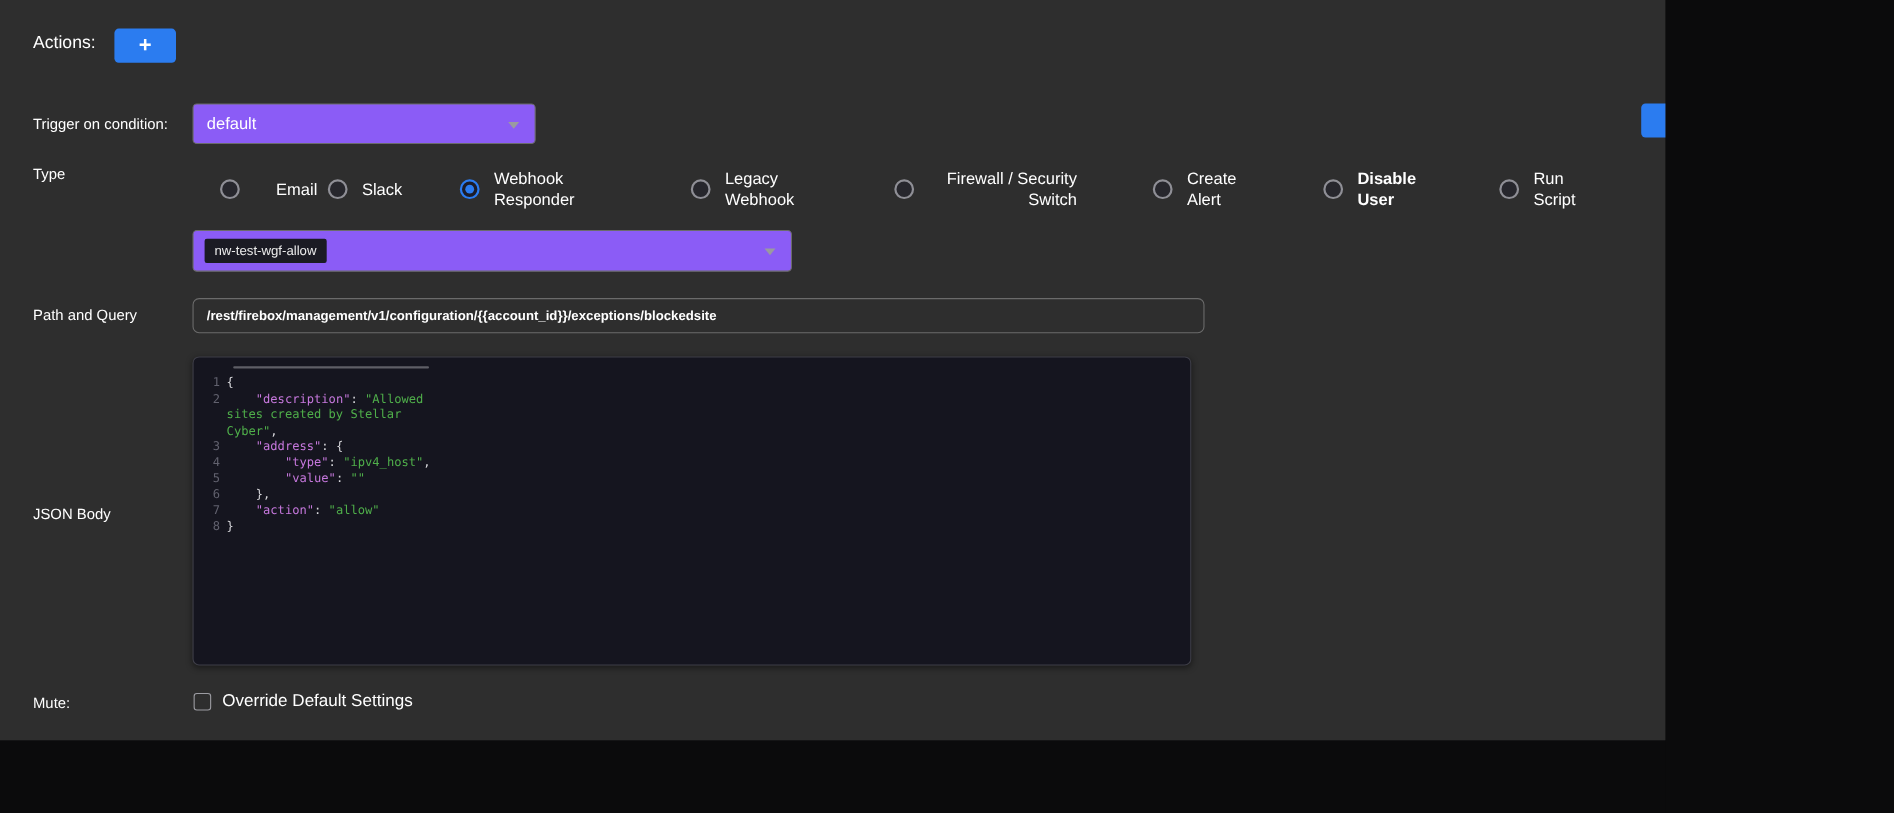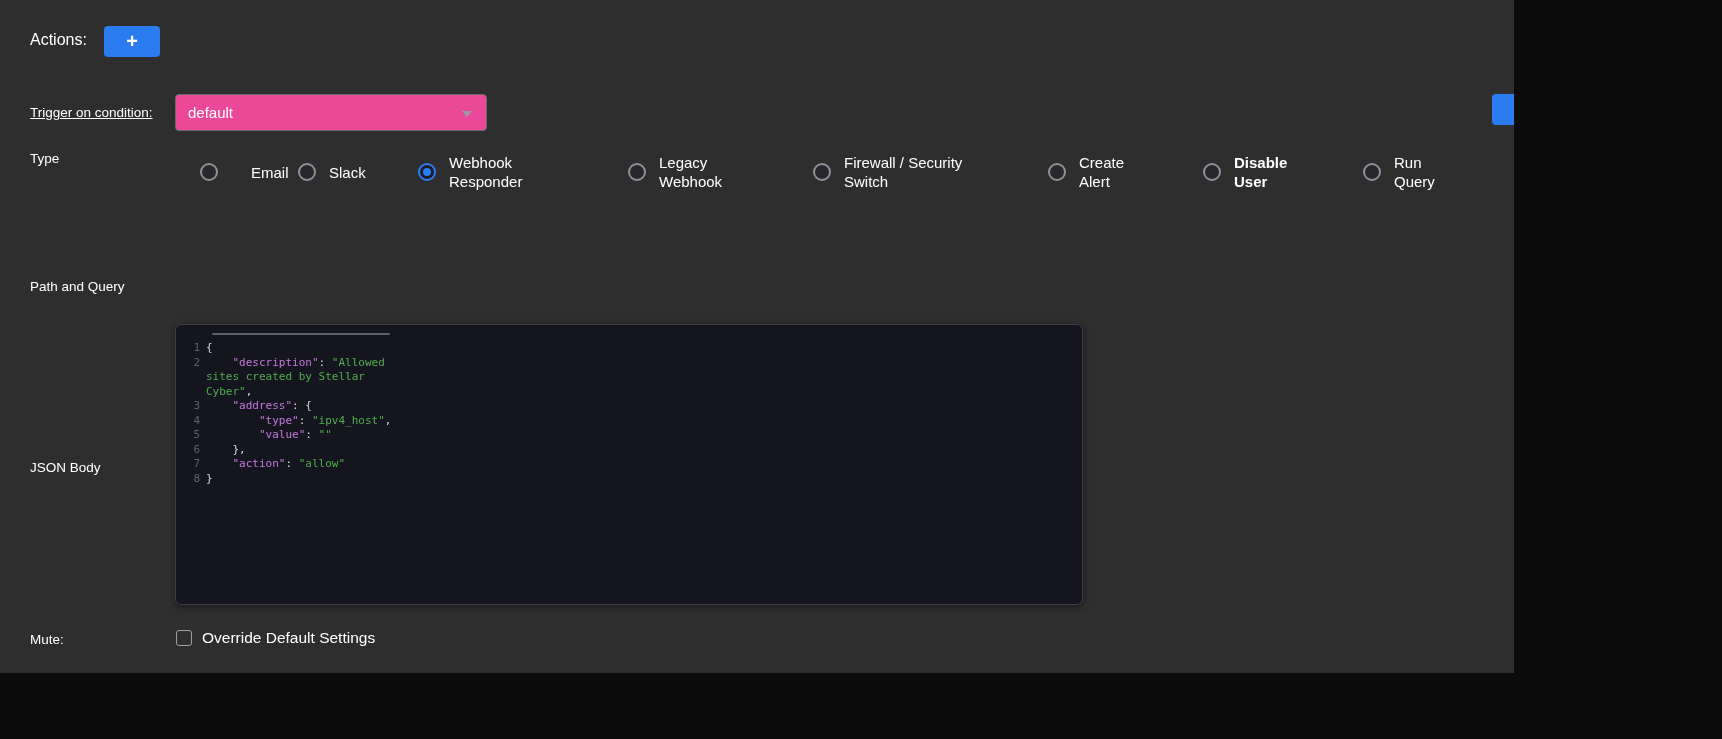--- a/index.html
+++ b/index.html
@@ -9,21 +9,21 @@
   .page { position:relative; width:1514px; height:739px; overflow:hidden; background:#0b0b0c; }
   .panel { position:absolute; left:0; top:0; width:1722px; height:673px; background:#2e2e2e; }
 
   .lbl { position:absolute; color:#ffffff; font-size:13.5px; }
 
   .btn { position:absolute; display:flex; align-items:center; justify-content:center;
          background:#2b7cf0; color:#fff; border:none; border-radius:4px; cursor:pointer; }
   .btn-add    { left:104px;  top:26px; width:56px; height:31px; font-size:20px; font-weight:bold; }
   .btn-remove { left:1492px; top:94px; width:56px; height:31px; font-size:14px; font-weight:bold; }
 
-  .select { position:absolute; display:flex; align-items:center; background:#ec4899;
+  .select { position:absolute; display:flex; align-items:center; background:#8b5cf6;
             border:1px solid #6b6b6b; border-radius:4px; color:#fff; cursor:pointer; }
   .select-trigger   { left:175px; top:94px;  width:312px; height:37px; font-size:15px; padding-left:12px; }
   .select-responder { left:175px; top:209px; width:545px; height:38px; }
   .caret { position:absolute; right:14px; top:50%; margin-top:-2px; width:0; height:0;
            border-left:5px solid transparent; border-right:5px solid transparent;
            border-top:6px solid #9a9aa0; }
 
   .chip { display:inline-block; background:#1b1b24; color:#ececec; font-size:12px;
           padding:4px 9px; border-radius:2px; margin-left:10px; }
 
@@ -33,21 +33,21 @@
   .radio { width:18px; height:18px; border-radius:50%; border:2px solid #8f8f96;
            background:#27272d; margin-right:13px; flex:none; position:relative; }
   .radio.sel { border-color:#2b7cf0; background:#1c1c28; }
   .radio.sel::after { content:""; position:absolute; left:50%; top:50%; width:8px; height:8px;
                       margin:-4px 0 0 -4px; border-radius:50%; background:#2b7cf0; }
   .radio-label { color:#fff; font-size:15px; line-height:19px; }
   .ri-0 { left:200px;gap:20px; }  .ri-1 { left:298px; }  .ri-2 { left:418px; }  .ri-3 { left:628px; }
   .ri-4 { left:813px; }  .ri-5 { left:1048px; } .ri-6 { left:1203px; } .ri-7 { left:1363px; }
   .ri-2 .radio-label { width:80px; }
   .ri-3 .radio-label { width:70px; }
-  .ri-4 .radio-label { width:135px; }
+  .ri-4 .radio-label { width:135px;text-align:right; }
   .ri-5 .radio-label { width:52px; }
   .ri-6 .radio-label { width:58px;font-weight:bold; }
   .ri-7 .radio-label { width:46px; }
 
   .path-input { position:absolute; left:175px; top:271px; width:920px; height:32px;
                 background:#2e2e2e; border:1px solid #6b6b6b; border-radius:6px;
                 color:#fff; font-size:12px; font-weight:bold; padding:0 12px;
                 font-family:"Liberation Sans", sans-serif; outline:none; }
 
   
@@ -74,21 +74,21 @@
 <body>
 
 <div class="page">
   <div class="panel">
 
     <span class="lbl" style="left:30px; top:31px; font-size:16px;">Actions:</span>
     <button class="btn btn-add">
       <span>+</span>
     </button>
 
-    <span class="lbl" style="left:30px; top:105px;text-decoration:underline;">Trigger on condition:</span>
+    <span class="lbl" style="left:30px; top:105px;">Trigger on condition:</span>
     <div class="select select-trigger">
       <span>default</span>
       <span class="caret"></span>
     </div>
     <button class="btn btn-remove">
       <span>✕</span>
     </button>
 
     <span class="lbl" style="left:30px; top:151px;">Type</span>
     <div class="radio-group">
@@ -115,26 +115,31 @@
         <label class="radio-item ri-5">
           <span class="radio"></span>
           <span class="radio-label">Create Alert</span>
         </label>
         <label class="radio-item ri-6">
           <span class="radio"></span>
           <span class="radio-label">Disable User</span>
         </label>
         <label class="radio-item ri-7">
           <span class="radio"></span>
-          <span class="radio-label">Run Query</span>
+          <span class="radio-label">Run Script</span>
         </label>
       </div>
 
+    <div class="select select-responder">
+      <span class="chip">nw-test-wgf-allow</span>
+      <span class="caret"></span>
+    </div>
 
     <span class="lbl" style="left:30px; top:279px;">Path and Query</span>
+    <input class="path-input" type="text" value="/rest/firebox/management/v1/configuration/{{account_id}}/exceptions/blockedsite" style="">
 
     <span class="lbl" style="left:30px; top:460px;">JSON Body</span>
     <div class="editor">
       <div class="hscroll"></div>
       <div>
           <div class="code-row">
             <span class="gutter">1</span>
             <span class="code-text"><span class="tk-p">{</span></span>
           </div>
           <div class="code-row">

